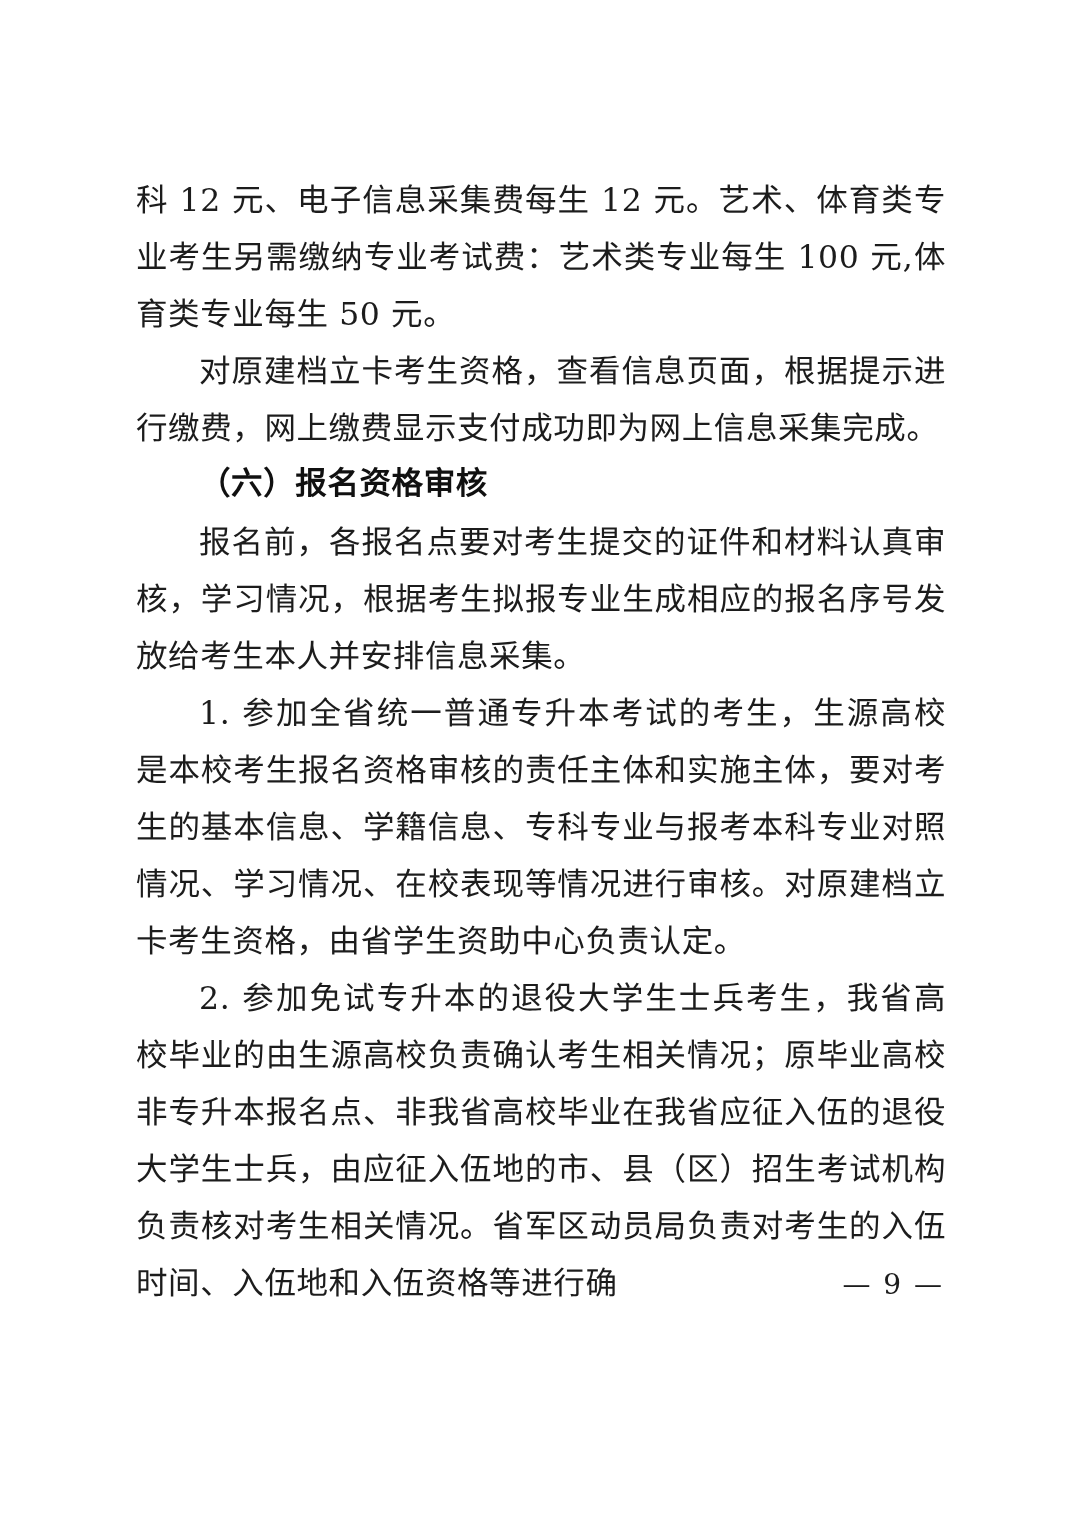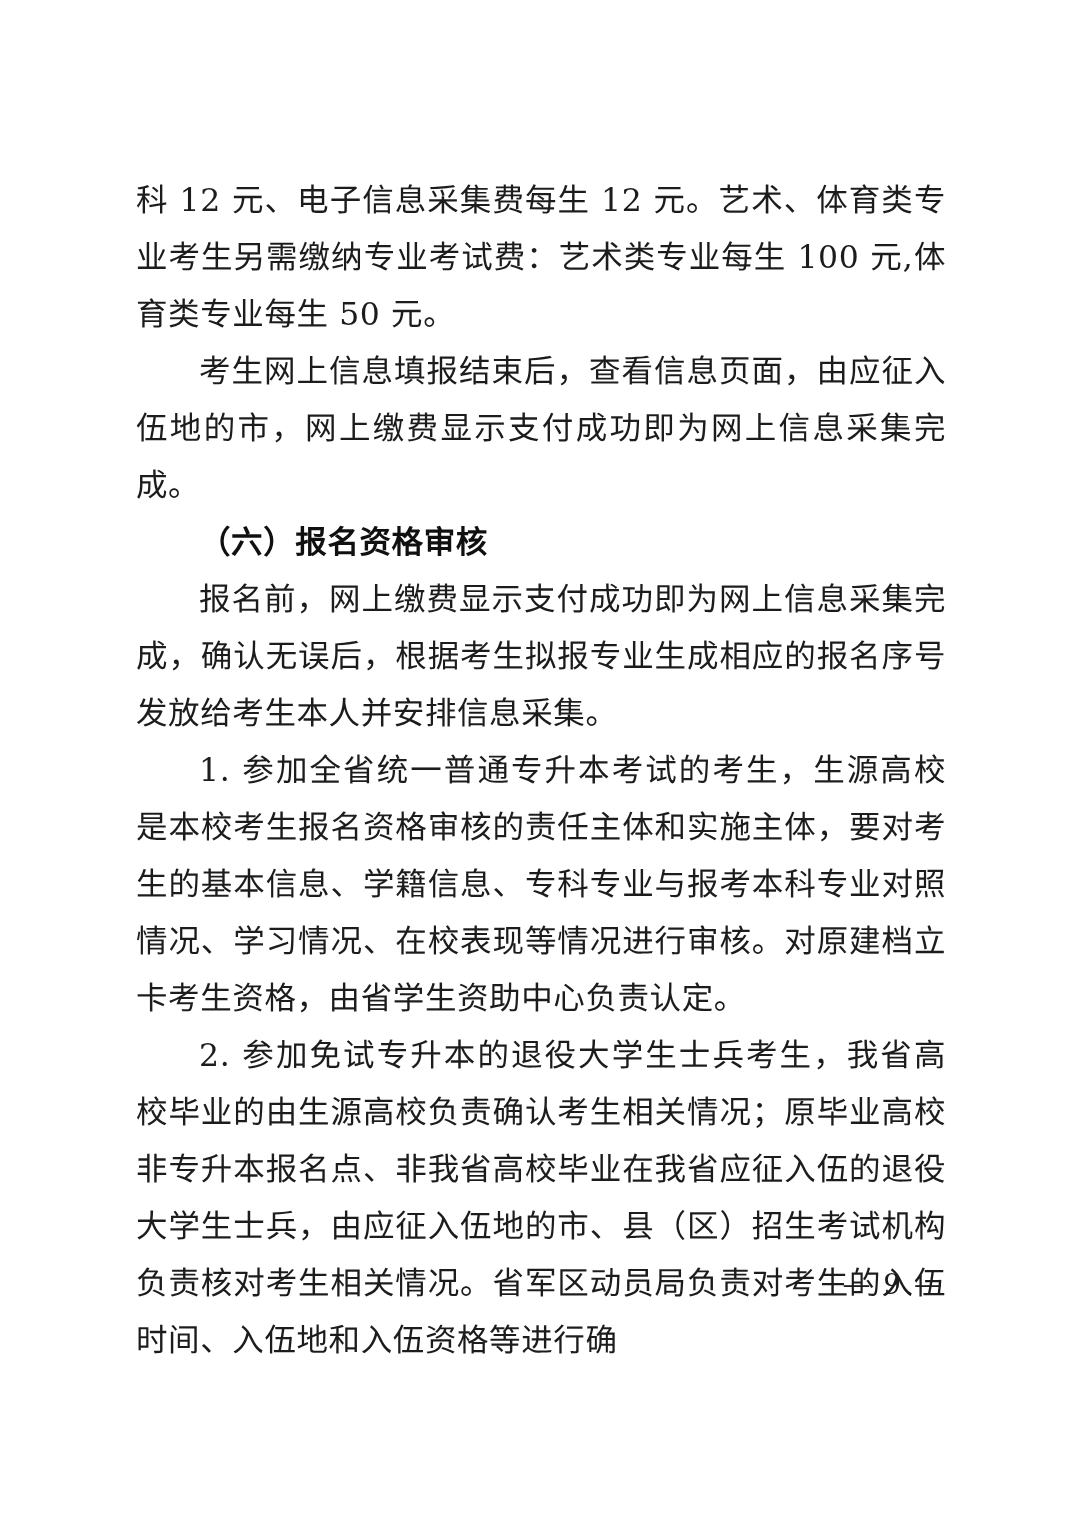--- a/index.html
+++ b/index.html
@@ -46,21 +46,21 @@
     text-indent: 2em;
   }
   .heading {
     margin: 0;
     font-size: 31.5px;
     line-height: 57px;
     letter-spacing: 0.6px;
     font-weight: 700;
     text-indent: 2em;
     color: #101010;
-    font-family: Liberation Serif, serif;
+    font-family: Liberation Mono, monospace;
   }
   .footer {
     position: absolute;
     left: 0;
     right: 0;
     bottom: 0;
     height: 150px;
   }
   .page-number {
     position: absolute;
@@ -75,26 +75,26 @@
 </style>
 </head>
 <body>
 
 <div class="page">
 
   <div class="content">
 
     <p class="para cont">科 12 元、电子信息采集费每生 12 元。艺术、体育类专业考生另需缴纳专业考试费：艺术类专业每生 100 元,体育类专业每生 50 元。</p>
 
-    <p class="para indent">考生网上信息填报结束后，查看信息页面，由应征入伍地的市，网上缴费显示支付成功即为网上信息采集完成。</p>
+    <p class="para indent">对原建档立卡考生资格，查看信息页面，根据提示进行缴费，网上缴费显示支付成功即为网上信息采集完成。</p>
 
 
     <h2 class="heading">（六）报名资格审核</h2>
 
-    <p class="para indent">报名前，网上缴费显示支付成功即为网上信息采集完成，确认无误后，根据考生拟报专业生成相应的报名序号发放给考生本人并安排信息采集。</p>
+    <p class="para indent">报名前，各报名点要对考生提交的证件和材料认真审核，学习情况，根据考生拟报专业生成相应的报名序号发放给考生本人并安排信息采集。</p>
 
     <p class="para indent">1. 参加全省统一普通专升本考试的考生，生源高校是本校考生报名资格审核的责任主体和实施主体，要对考生的基本信息、学籍信息、专科专业与报考本科专业对照情况、学习情况、在校表现等情况进行审核。对原建档立卡考生资格，由省学生资助中心负责认定。</p>
 
     <p class="para indent">2. 参加免试专升本的退役大学生士兵考生，我省高校毕业的由生源高校负责确认考生相关情况；原毕业高校非专升本报名点、非我省高校毕业在我省应征入伍的退役大学生士兵，由应征入伍地的市、县（区）招生考试机构负责核对考生相关情况。省军区动员局负责对考生的入伍时间、入伍地和入伍资格等进行确</p>
 
   </div>
 
   <div class="footer">
     <div class="page-number">— 9 —</div>
   </div>

